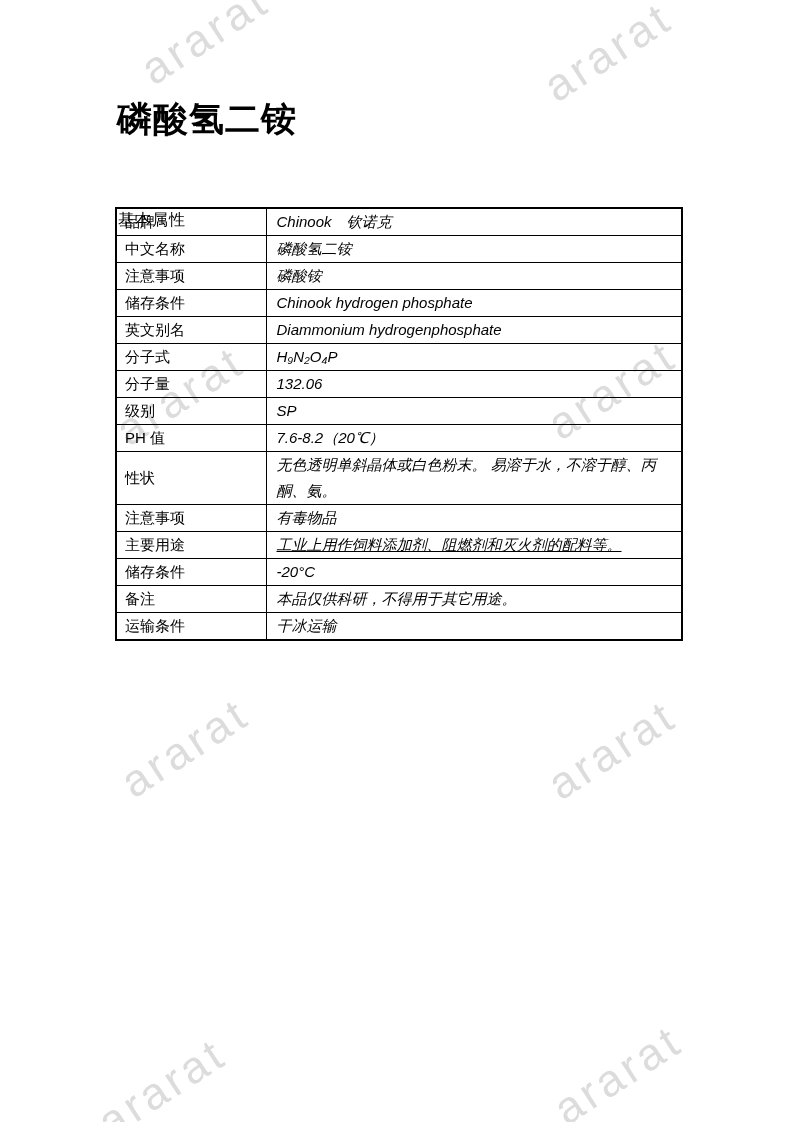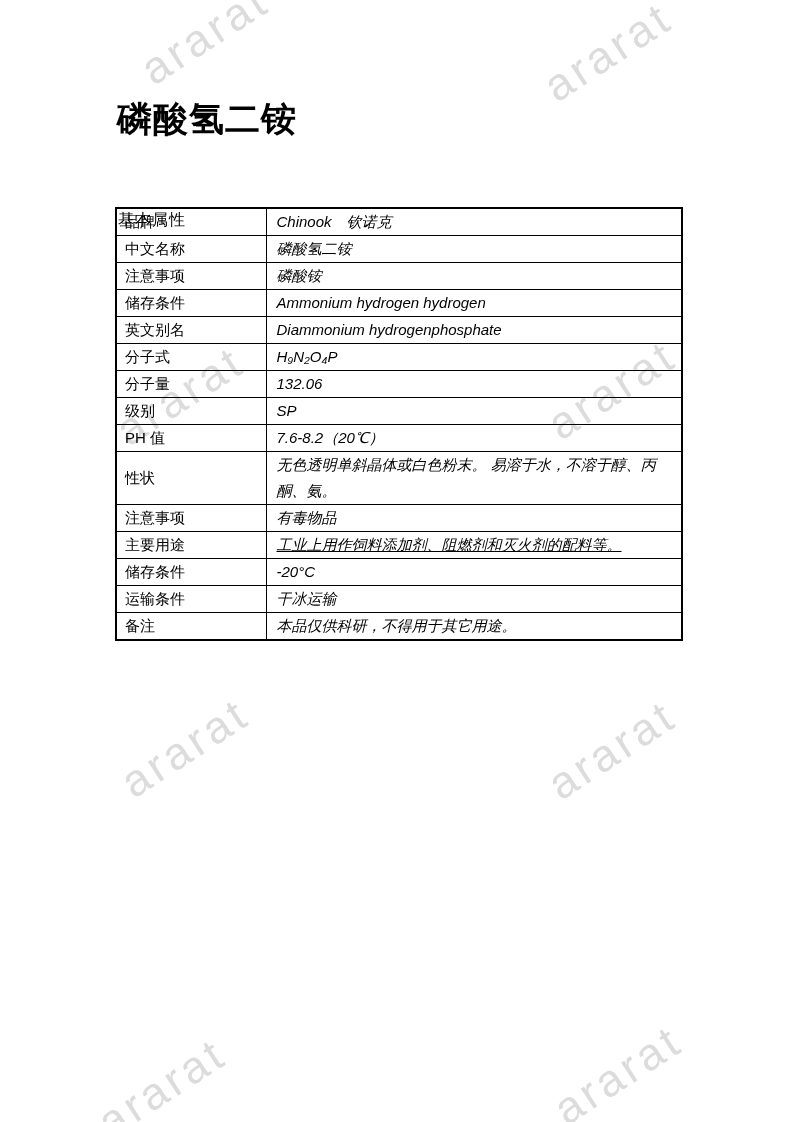--- a/index.html
+++ b/index.html
@@ -92,21 +92,21 @@
       <tr>
         <td class="label">中文名称</td>
         <td class="value">磷酸氢二铵</td>
       </tr>
       <tr>
         <td class="label">注意事项</td>
         <td class="value">磷酸铵</td>
       </tr>
       <tr>
         <td class="label">储存条件</td>
-        <td class="value">Ammonium hydrogen hydrogen</td>
+        <td class="value">Chinook hydrogen phosphate</td>
       </tr>
       <tr>
         <td class="label">英文别名</td>
         <td class="value">Diammonium hydrogenphosphate</td>
       </tr>
       <tr>
         <td class="label">分子式</td>
         <td class="value">H₉N₂O₄P</td>
       </tr>
       <tr>
@@ -131,23 +131,23 @@
       </tr>
       <tr>
         <td class="label">主要用途</td>
         <td class="value underlined">工业上用作饲料添加剂、阻燃剂和灭火剂的配料等。</td>
       </tr>
       <tr>
         <td class="label">储存条件</td>
         <td class="value">-20°C</td>
       </tr>
       <tr>
+        <td class="label">备注</td>
+        <td class="value">本品仅供科研，不得用于其它用途。</td>
+      </tr>
+      <tr>
         <td class="label">运输条件</td>
         <td class="value">干冰运输</td>
-      </tr>
-      <tr>
-        <td class="label">备注</td>
-        <td class="value">本品仅供科研，不得用于其它用途。</td>
       </tr>
     </tbody>
   </table>
 
 </div>
 
 </body></html>

